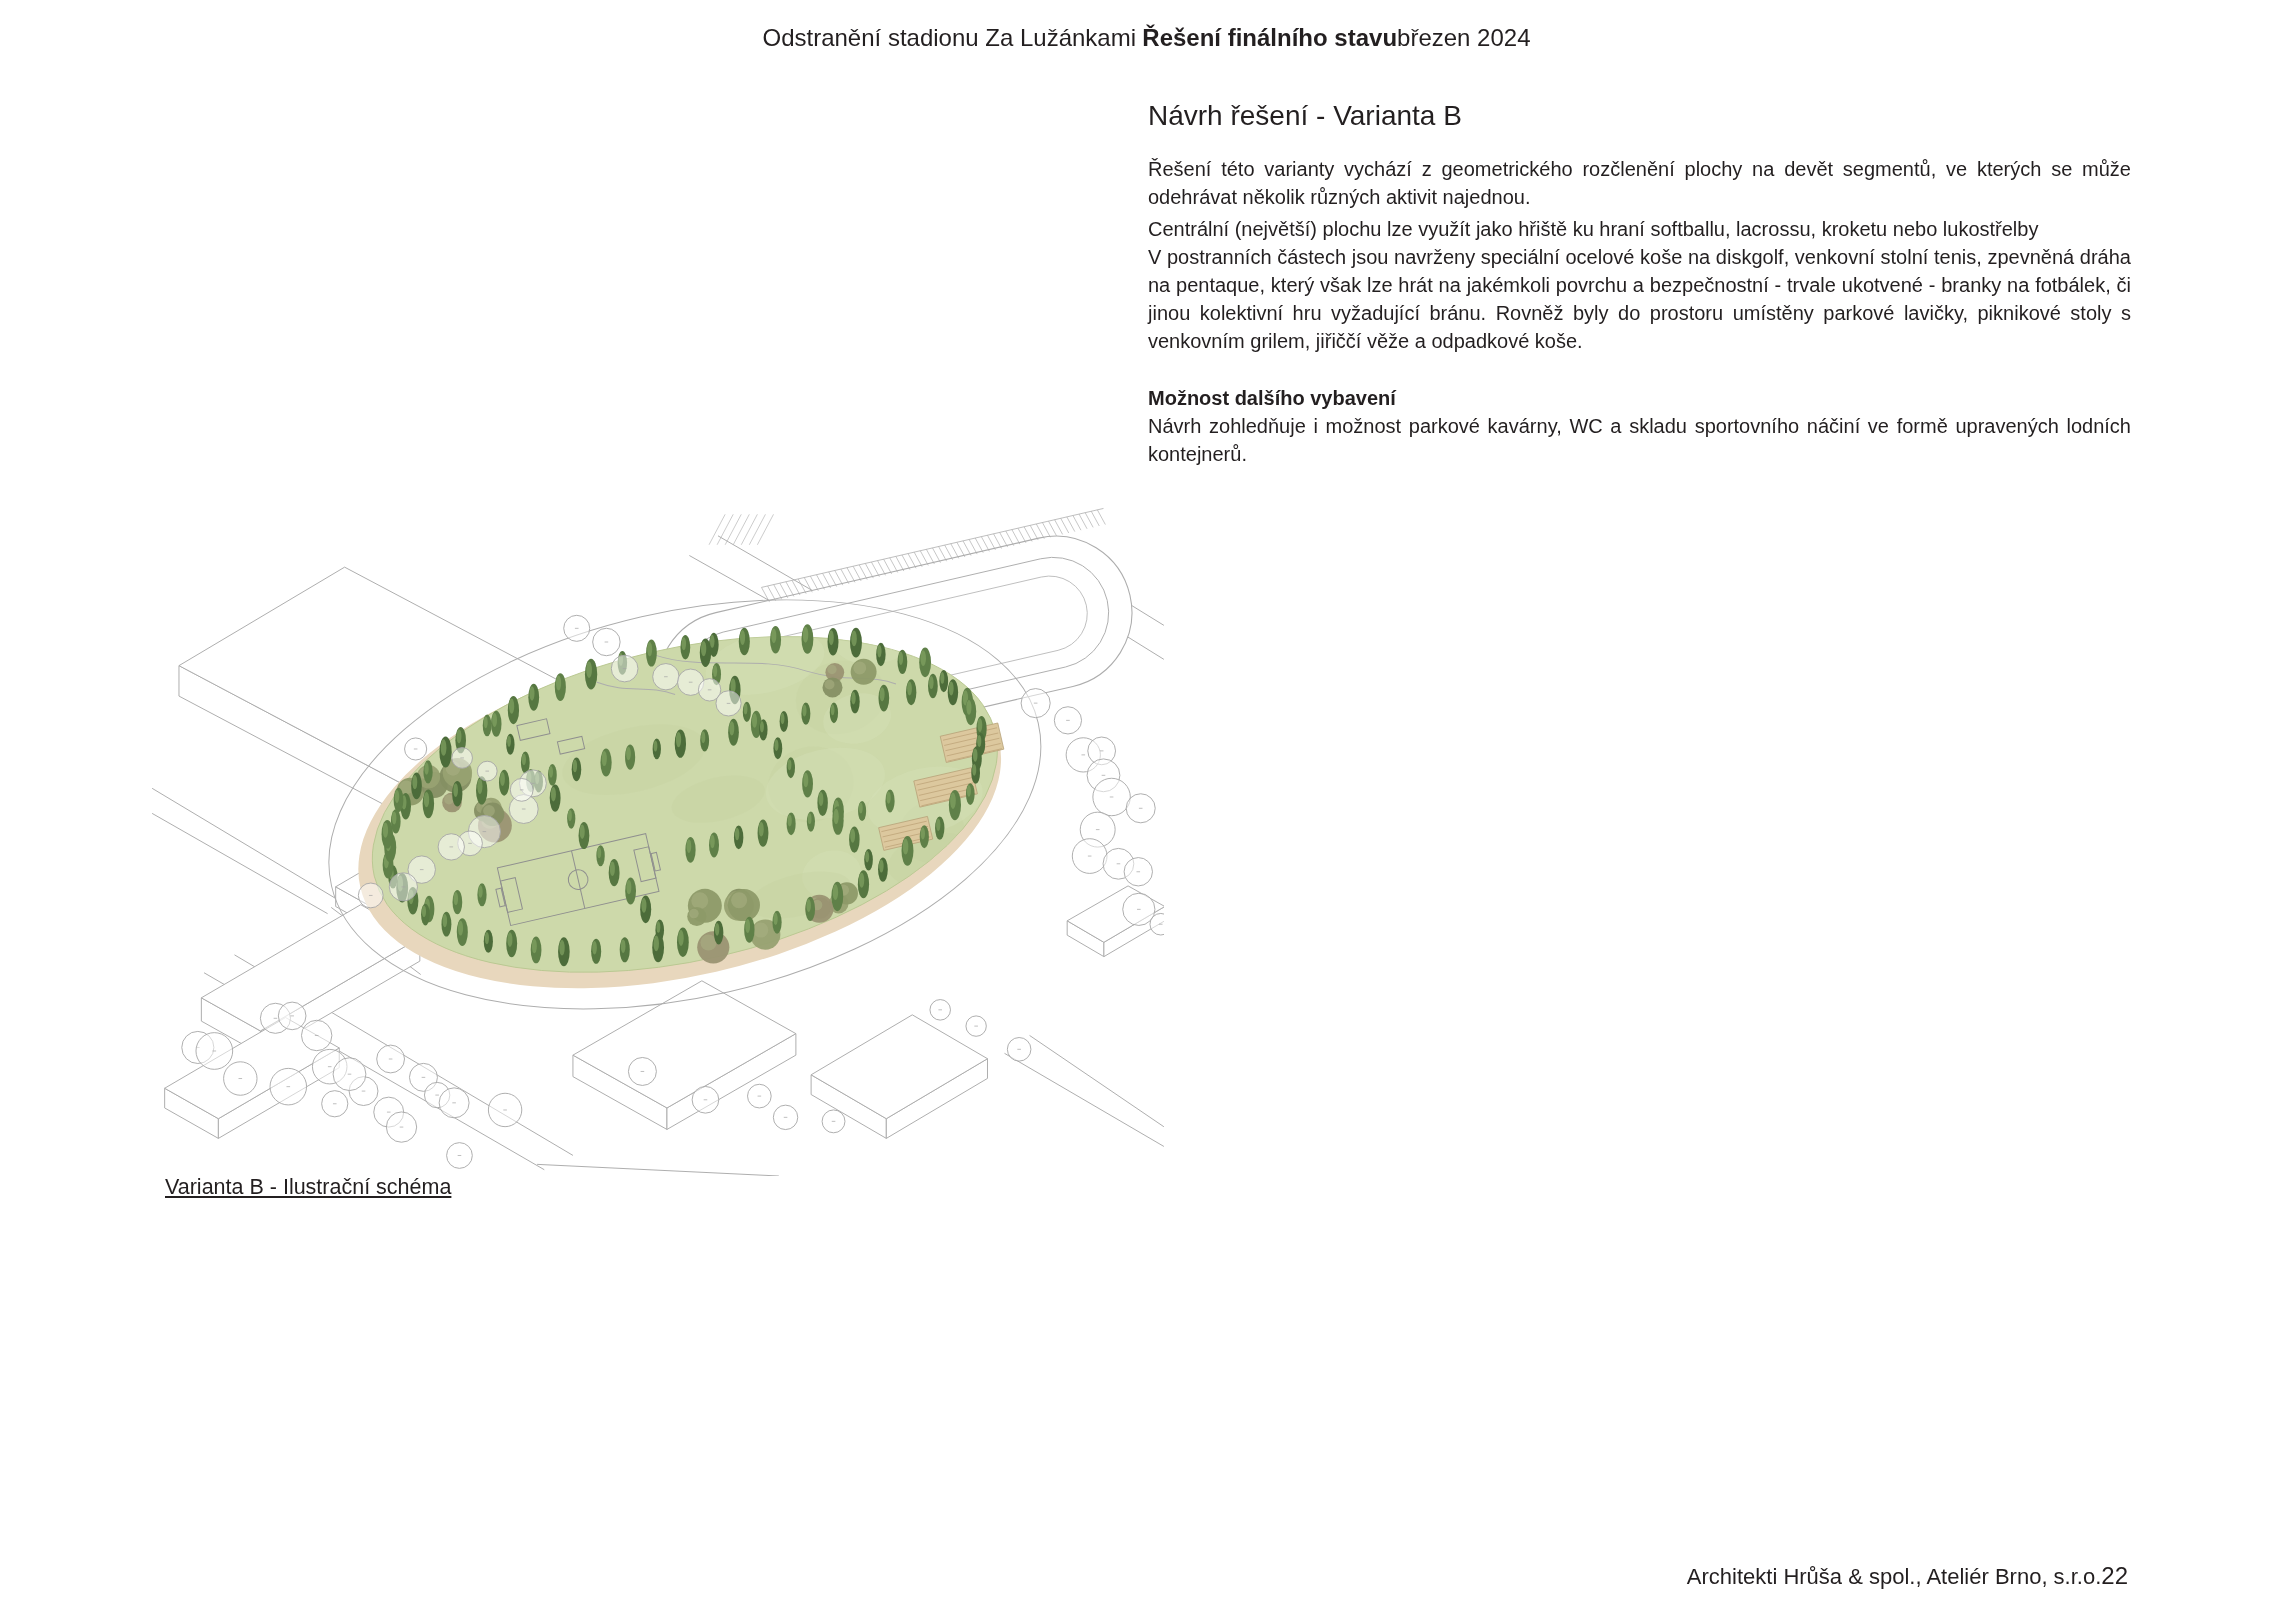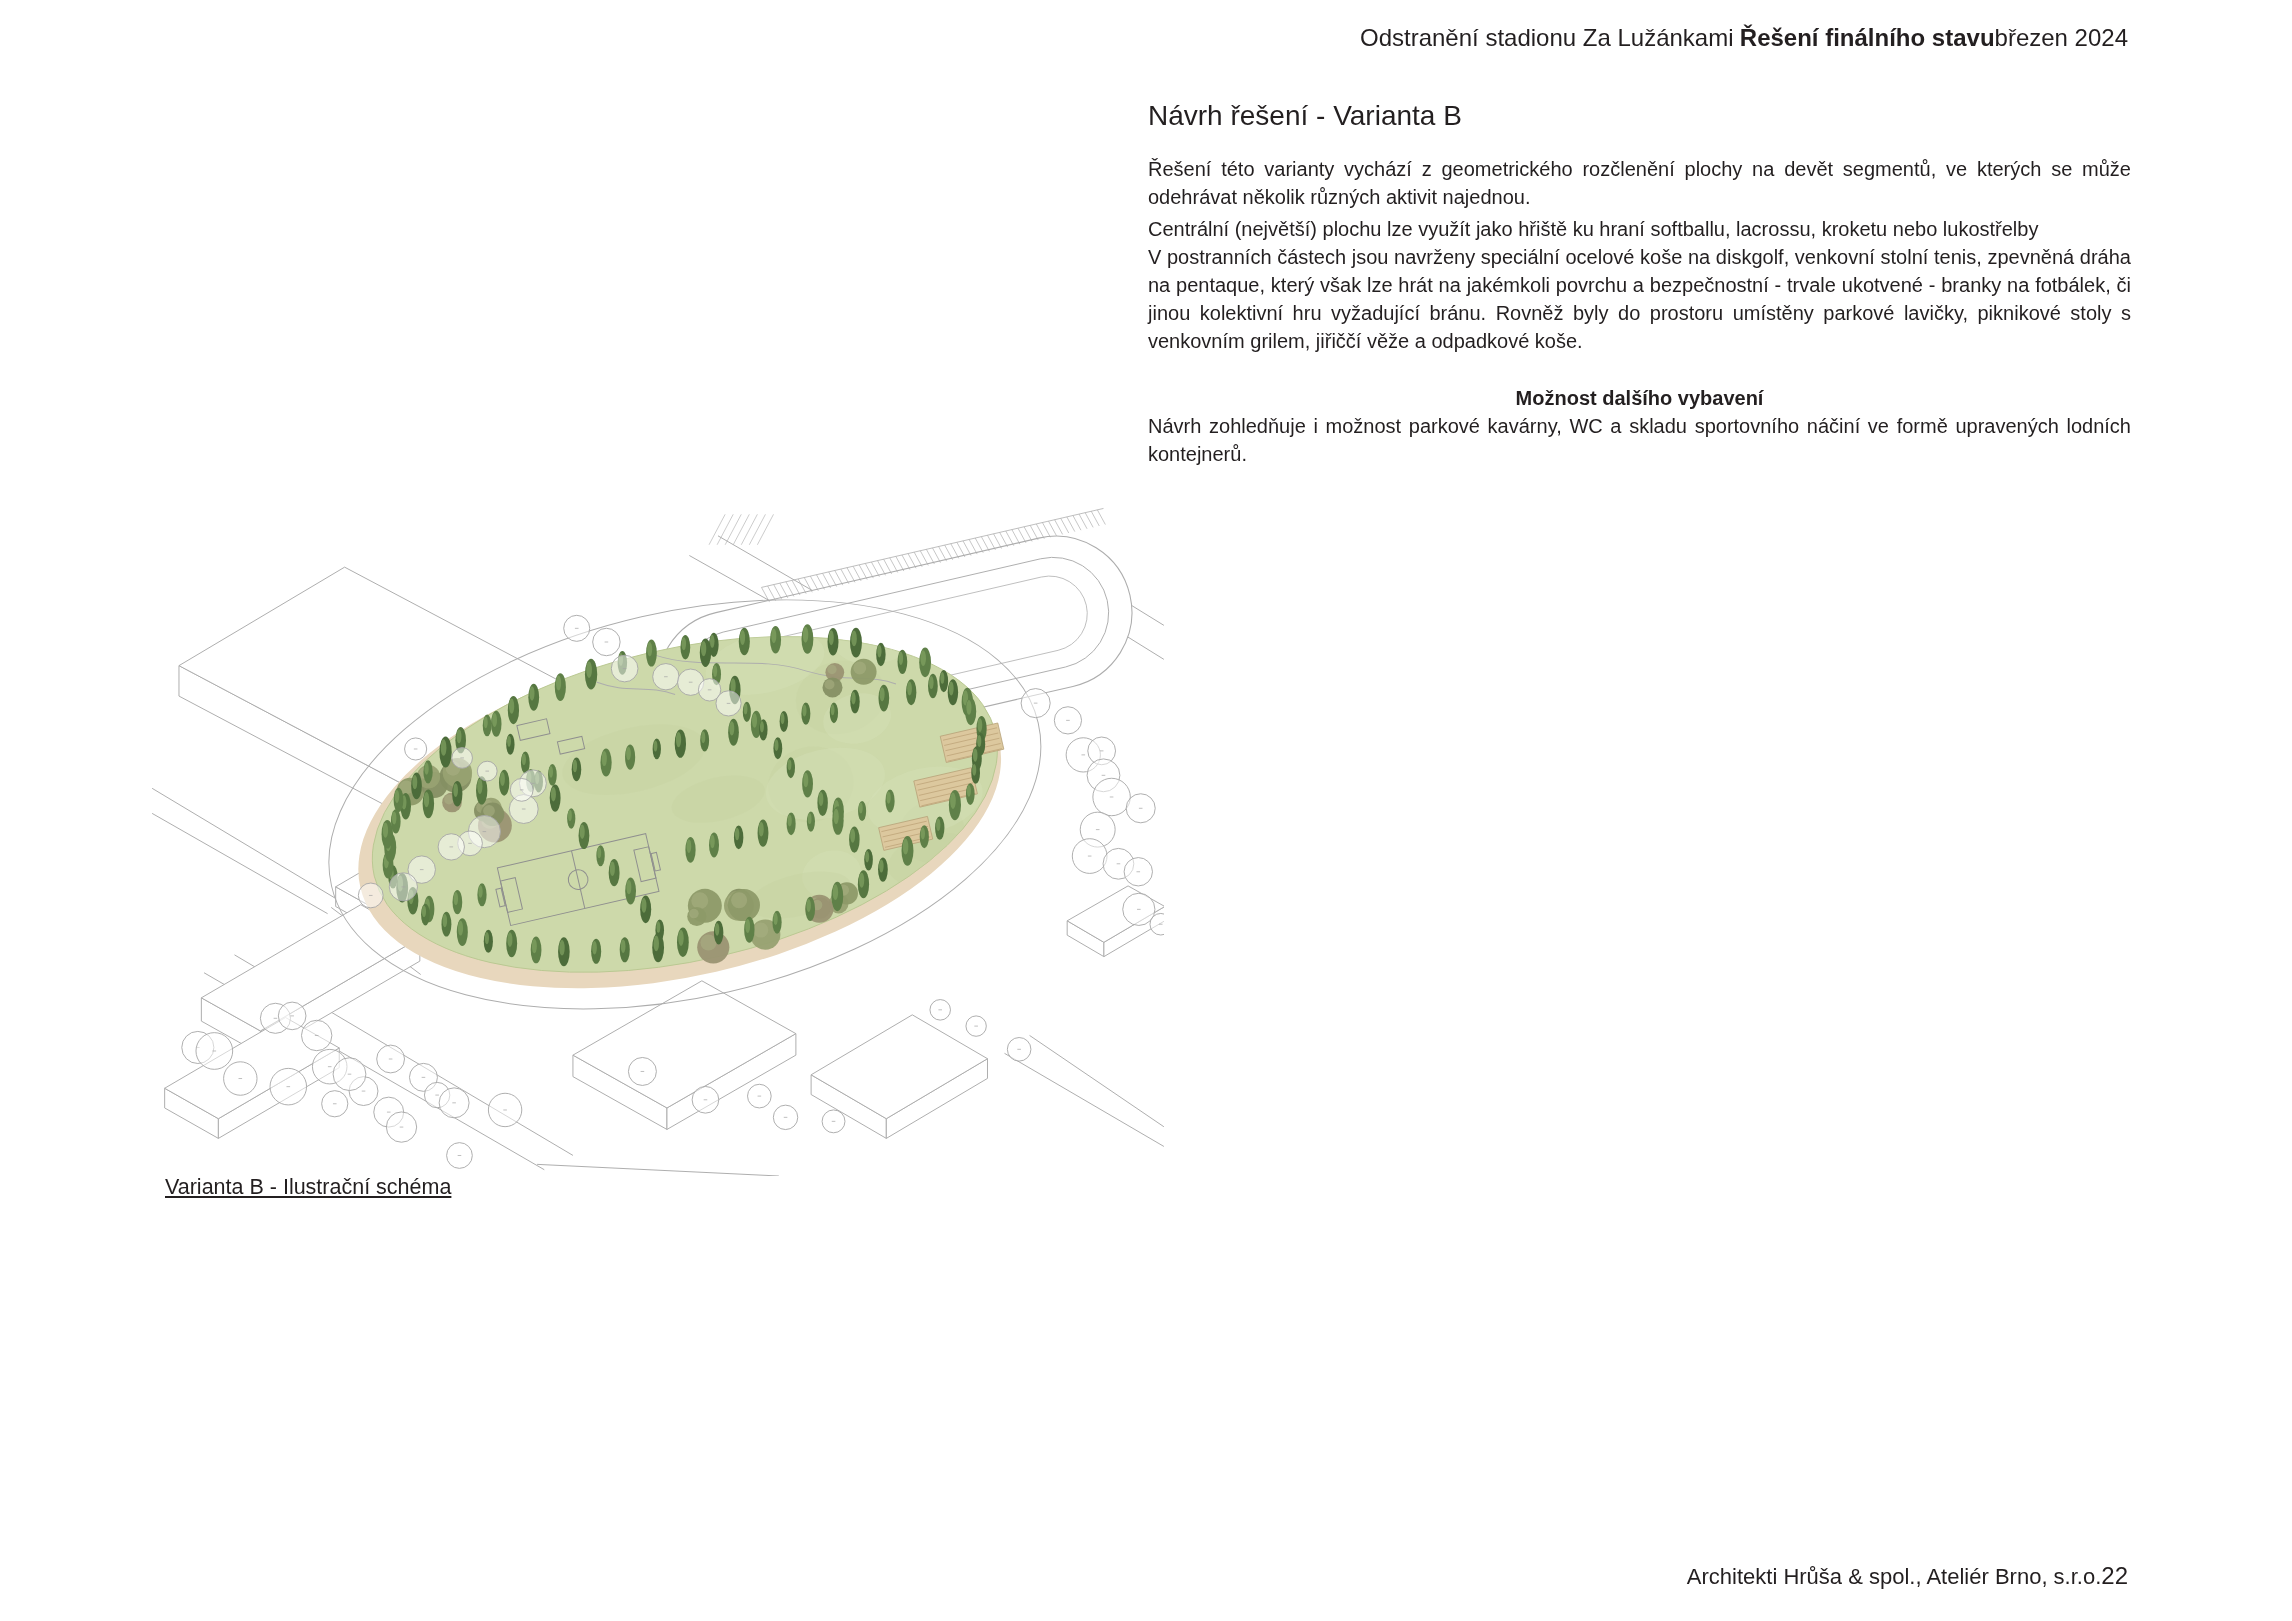--- a/index.html
+++ b/index.html
@@ -6,36 +6,36 @@
   body{
     width:2293px;height:1621px;
     background:#ffffff;
     font-family:"Liberation Sans", sans-serif;
     color:#231f20;
     position:relative;
     overflow:hidden;
   }
   .page-header{
     position:absolute;left:165px;right:165px;top:24px;
-    display:flex;justify-content:flex-end;align-items:baseline;
+    display:flex;justify-content:center;align-items:baseline;
     font-size:24px;
   }
   .hdr-left .bold{font-weight:bold;margin-left:6.3px;}
   .text-col{
     position:absolute;left:1148px;top:100px;width:983px;
   }
   .text-col h1{
     font-size:28px;font-weight:normal;margin:0 0 23px 0;
   }
   .text-col p{
     font-size:20px;line-height:28px;margin:0;text-align:justify;
   }
   .text-col p.p2{margin-top:3.6px;}
   .text-col h2{
-    font-size:20px;font-weight:bold;margin:29.6px 0 0 0;line-height:28px;text-align:center;
+    font-size:20px;font-weight:bold;margin:29.6px 0 0 0;line-height:28px;
   }
   figure.siteplan{
     position:absolute;left:152px;top:500px;width:1012px;height:676px;margin:0;
   }
   figure.siteplan svg{display:block;width:1012px;height:676px;}
   .fig-caption{
     position:absolute;left:165px;top:1175px;font-size:21.5px;text-decoration:underline;
   }
   .page-footer{
     position:absolute;left:165px;right:165px;top:1562px;

